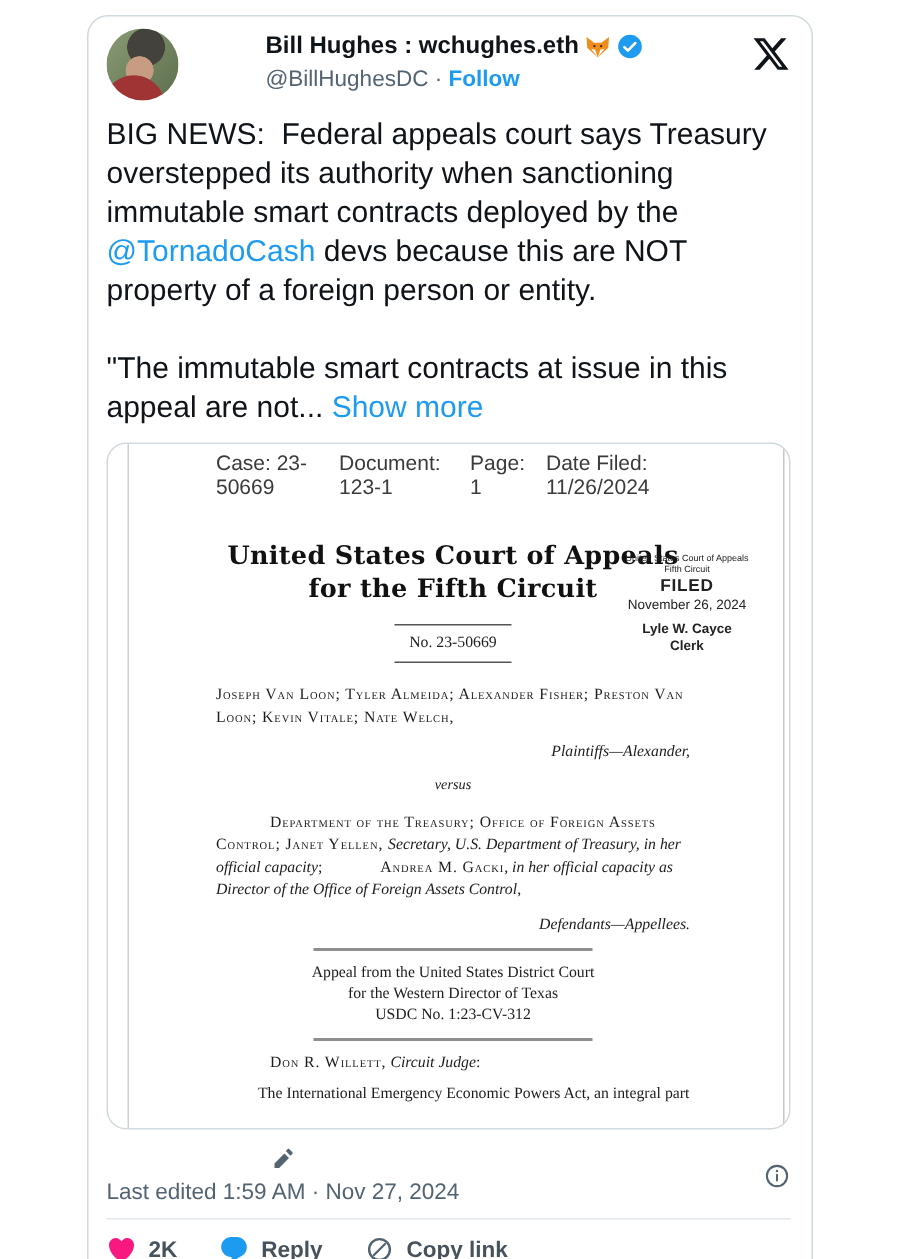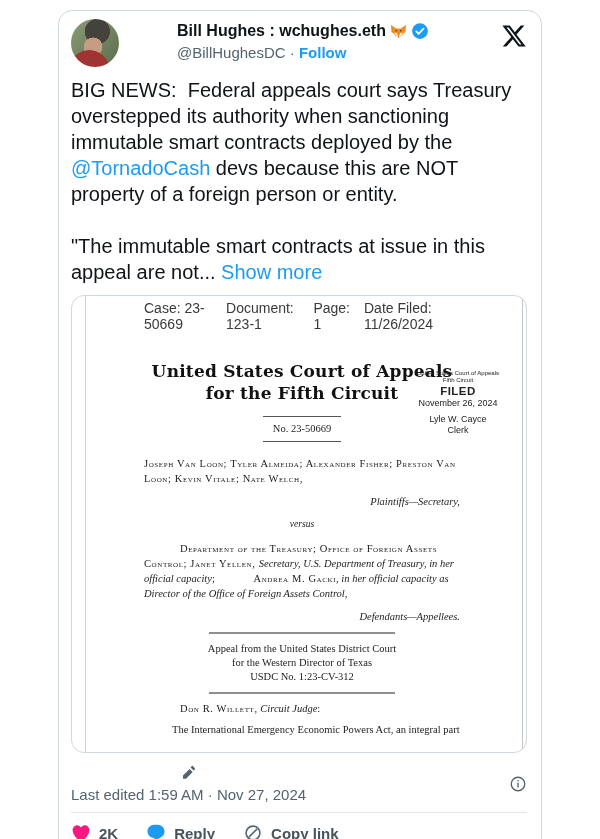--- a/index.html
+++ b/index.html
@@ -40,21 +40,21 @@
   }
   .scanline-left  { position:absolute; left:13px; top:0; bottom:0; width:1px; background:#d0d0d0; }
   .scanline-right { position:absolute; right:3px; top:0; bottom:0; width:1px; background:#c6c6c6; }
   .doc-inner { padding:4px 66px 0 72px; }
   .doc-pagehead { display:flex; gap:14px; font-family:"Liberation Sans", sans-serif; font-size:14px; color:#3a3a3a; }
   .doc-title { margin-top:28px; text-align:center; font-family:"DejaVu Serif", serif; font-weight:700; font-size:17px; line-height:22px; color:#111; letter-spacing:0.2px; }
   .stamp { position:absolute; top:74px; right:6px; width:124px; text-align:center; font-family:"Liberation Sans", sans-serif; color:#222; }
   .stamp-court { font-size:6px; line-height:7px; }
   .stamp-filed { font-size:11.5px; font-weight:700; letter-spacing:0.5px; margin-top:1px; }
   .stamp-date  { font-size:9px; margin-top:1px; }
-  .stamp-clerk { font-size:9px; line-height:11px; margin-top:6px; }
+  .stamp-clerk { font-size:9px; line-height:11px; margin-top:6px;font-weight:bold; }
   .rule-short { width:78px; border-top:1.5px solid #555; margin:12px auto 0; }
   .doc-caseno { text-align:center; font-size:10.5px; margin-top:6px; }
   .rule-short2 { width:78px; border-top:1.5px solid #555; margin:7px auto 0; }
   .sc { font-variant:small-caps; letter-spacing:0.6px; }
   .doc-plaintiffs { margin-top:14px; font-size:10.5px; line-height:15px; }
   .party-label { text-align:right; font-style:italic; font-size:10.5px; margin-top:10px; }
   .doc-versus { text-align:center; font-style:italic; font-size:9.5px; margin-top:12px; }
   .doc-defendants { margin-top:12px; font-size:10.5px; line-height:15px; }
   .seg-smallcaps { font-variant:small-caps; letter-spacing:0.6px;margin-left:36px; }
   .seg-italic { font-style:italic; }
@@ -150,21 +150,21 @@
       <div class="doc-title">
         <div>United States Court of Appeals</div>
         <div>for the Fifth Circuit</div>
       </div>
 
       <div class="rule-short"></div>
       <div class="doc-caseno">No. 23-50669</div>
       <div class="rule-short2"></div>
 
       <div class="doc-plaintiffs sc">Joseph Van Loon; Tyler Almeida; Alexander Fisher; Preston Van Loon; Kevin Vitale; Nate Welch,</div>
-      <div class="party-label">Plaintiffs—Secretary,</div>
+      <div class="party-label">Plaintiffs—Alexander,</div>
       <div class="doc-versus">versus</div>
 
       <div class="doc-defendants"><span class="seg-smallcaps">Department of the Treasury; Office of Foreign Assets Control; Janet Yellen, </span><span class="seg-italic">Secretary, U.S. Department of Treasury, in her official capacity</span><span class="seg-plain">; </span><span class="seg-smallcaps">Andrea M. Gacki</span><span class="seg-plain">, </span><span class="seg-italic">in her official capacity as Director of the Office of Foreign Assets Control</span><span class="seg-plain">,</span></div>
       <div class="party-label">Defendants—Appellees.</div>
 
       <div class="rule-wide"></div>
       <div class="doc-appeal">
         <div>Appeal from the United States District Court</div>
         <div>for the Western Director of Texas</div>
         <div>USDC No. 1:23-CV-312</div>

